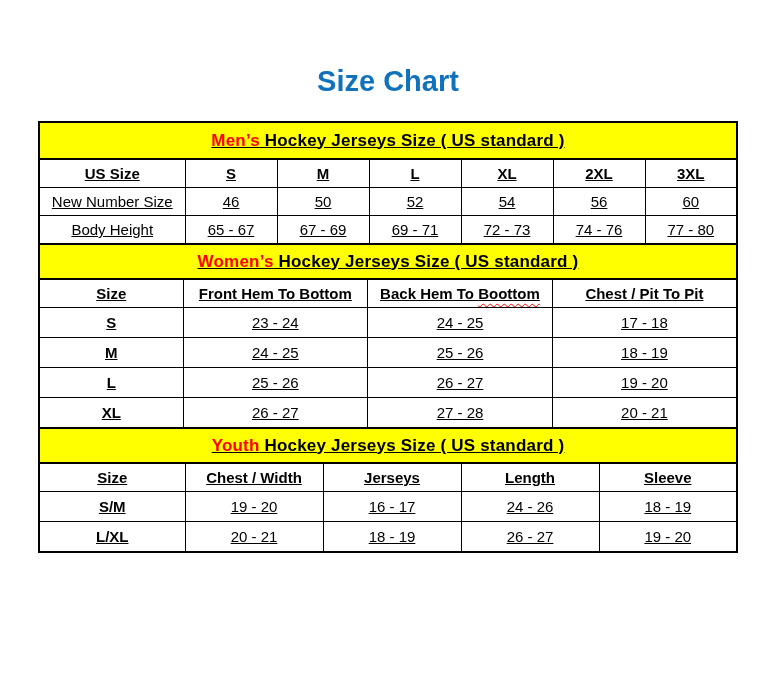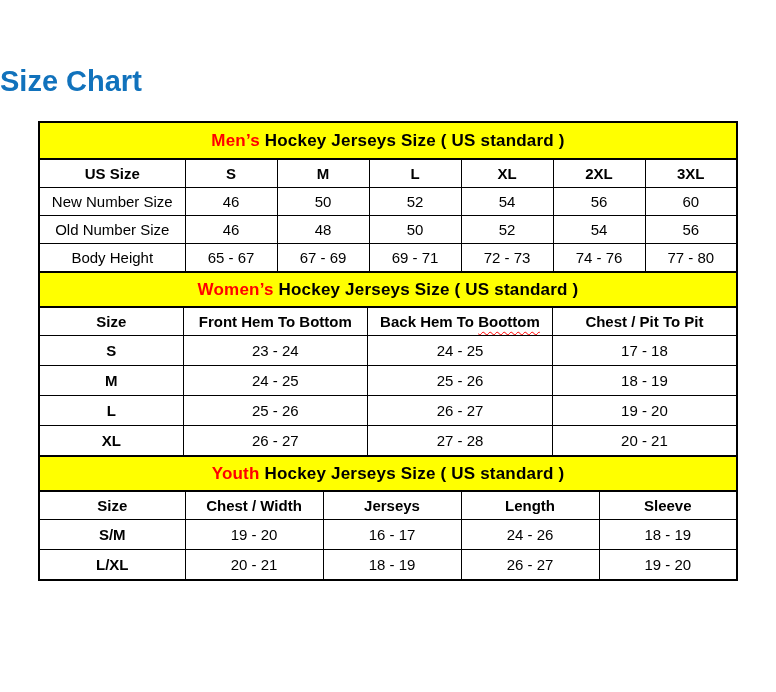--- a/index.html
+++ b/index.html
@@ -11,36 +11,38 @@
   .canvas {
     position: relative;
     width: 776px;
     height: 692px;
     background: #ffffff;
     overflow: hidden;
   }
   .page-title {
     margin: 0;
     padding-top: 64px;
+    text-align: center;
     font-size: 29px;
     line-height: 34px;
     font-weight: bold;
     color: #1172BC;
   }
   .tables {
     position: absolute;
     left: 38px;
     top: 121px;
     width: 700px;
   }
   table.tbl {
     border-collapse: collapse;
     table-layout: fixed;
     width: 700px;
     border: 2px solid #000;
+    text-decoration: underline;
   }
   table.tbl + table.tbl {
     margin-top: -2px; 
   }
   .tbl th, .tbl td {
     border: 1.5px solid #000;
     text-align: center;
     vertical-align: middle;
     padding: 1px 3px;
     font-size: 15px;
@@ -108,29 +110,20 @@
         <tr>
           <td>New Number Size</td>
           <td>46</td>
           <td>50</td>
           <td>52</td>
           <td>54</td>
           <td>56</td>
           <td>60</td>
         </tr>
         <tr>
-          <td>Old Number Size</td>
-          <td>46</td>
-          <td>48</td>
-          <td>50</td>
-          <td>52</td>
-          <td>54</td>
-          <td>56</td>
-        </tr>
-        <tr>
           <td>Body Height</td>
           <td>65 - 67</td>
           <td>67 - 69</td>
           <td>69 - 71</td>
           <td>72 - 73</td>
           <td>74 - 76</td>
           <td>77 - 80</td>
         </tr>
       </tbody>
     </table>

